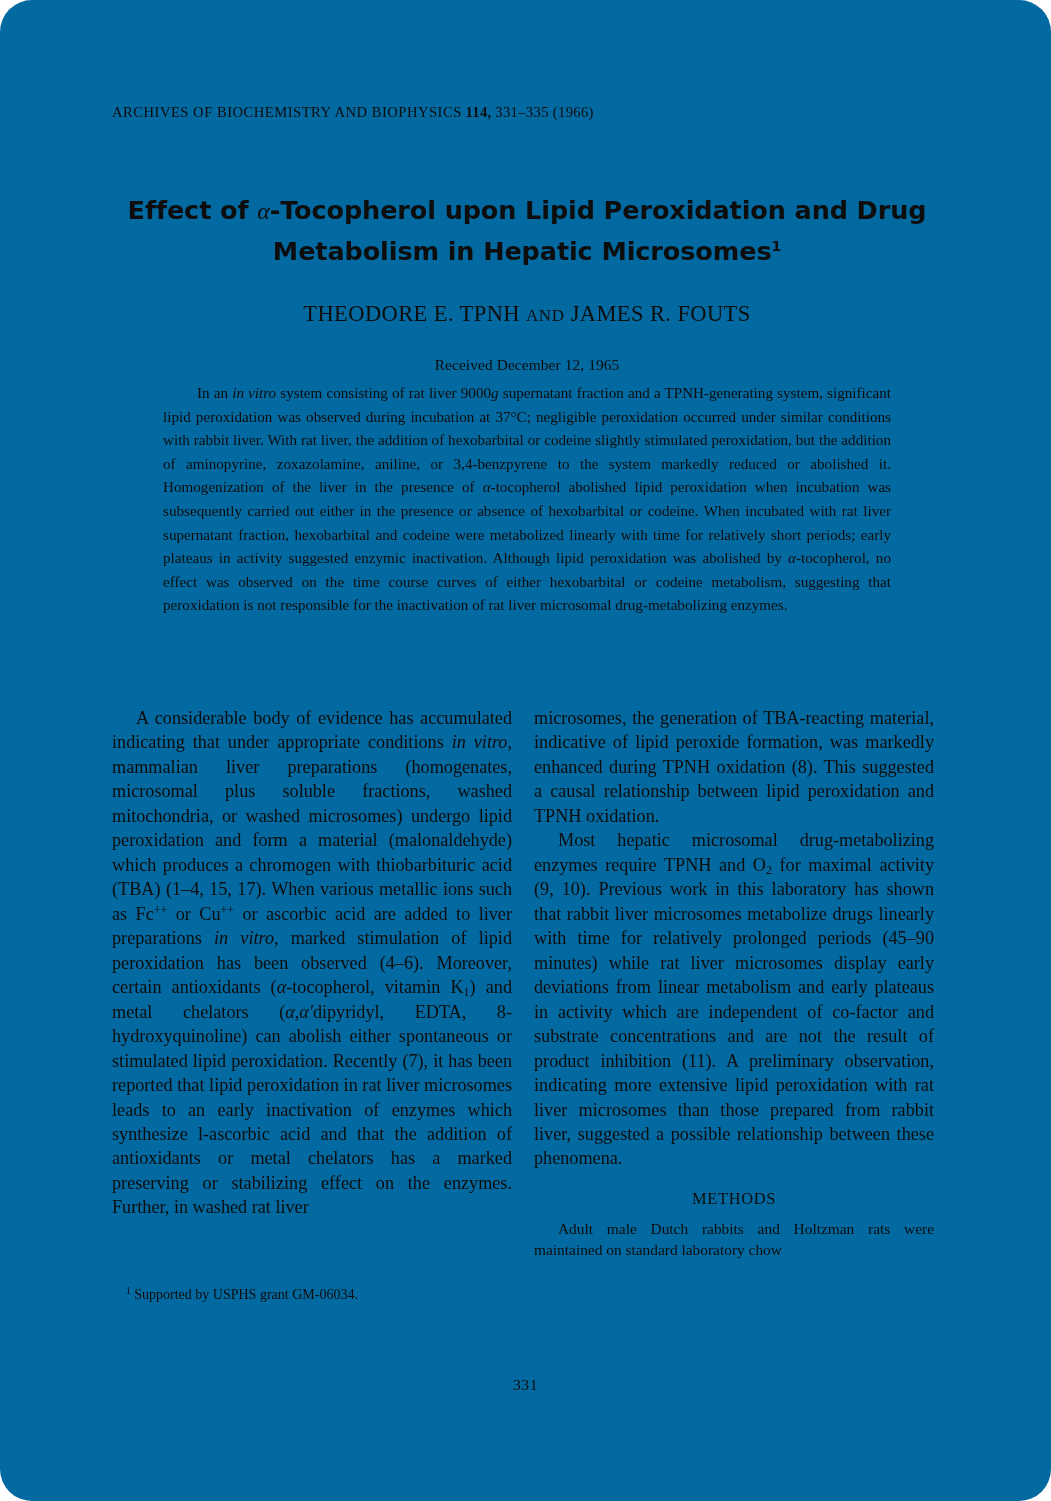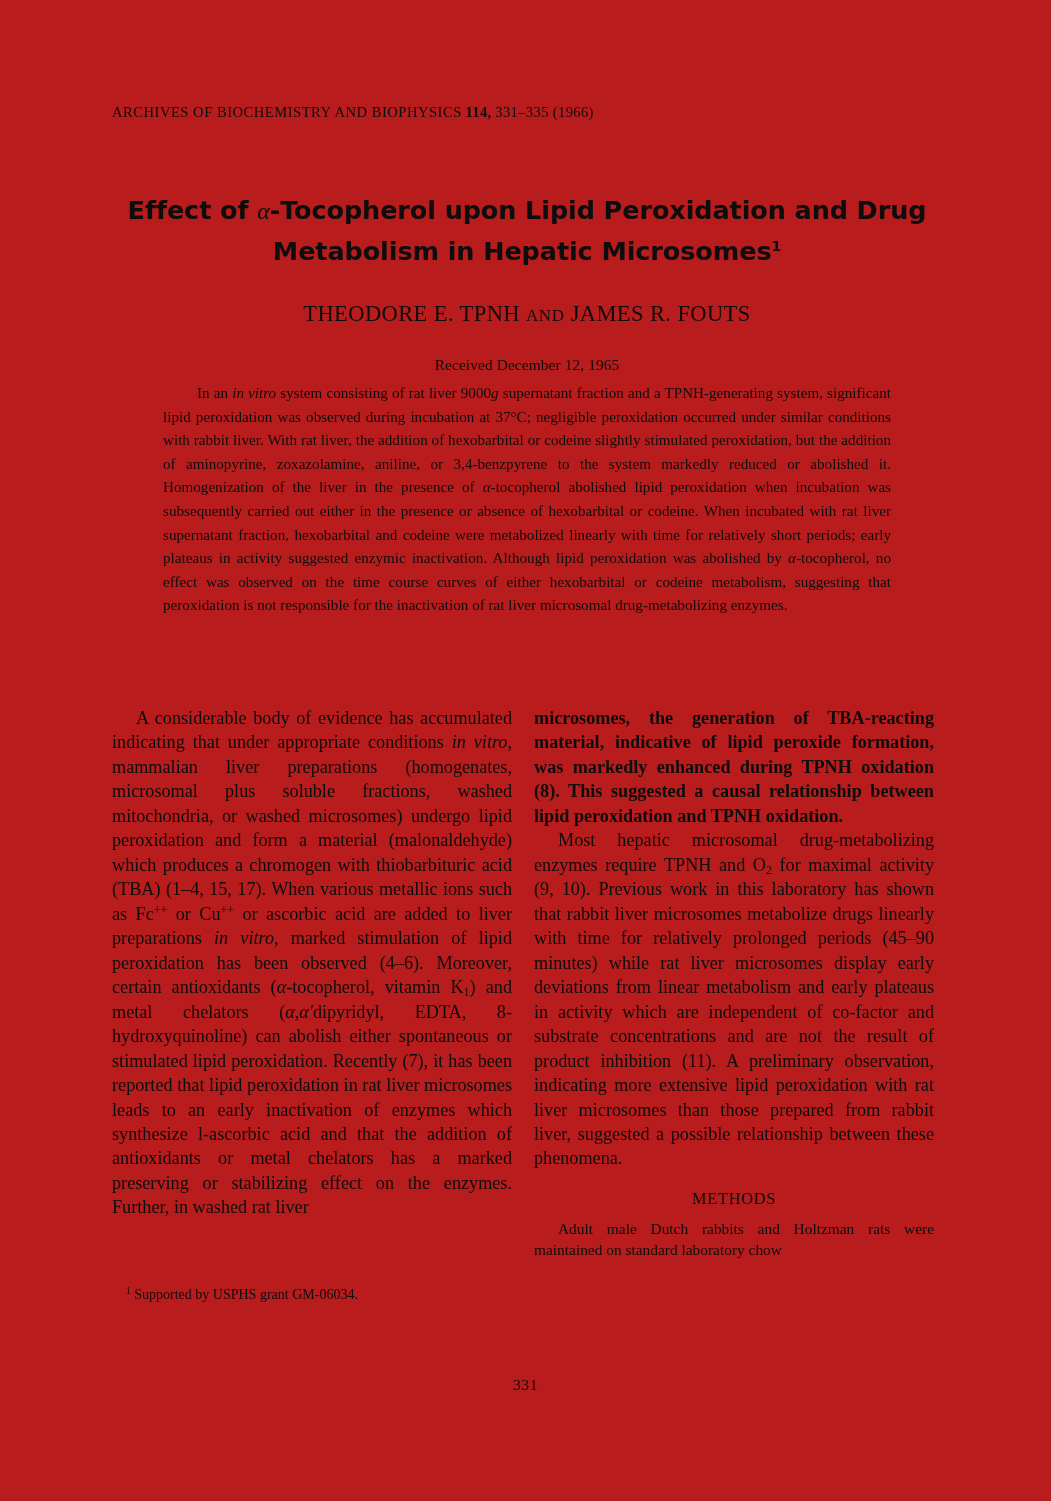--- a/index.html
+++ b/index.html
@@ -14,21 +14,22 @@
     position: relative;
     font-family: "Liberation Serif", "DejaVu Serif", serif;
     color: #0d0d0d;
     overflow: hidden;
   }
   .page {
     position: absolute;
     left: 0; top: 0;
     width: 1051px;
     height: 1501px;
-    background: #b91c1c;
+    background: #0369a1;
+    border-radius: 32px;
   }
 
   
   .journal-head {
     position: absolute;
     left: 112px;
     top: 104px;
     width: 830px;
     font-size: 13.2px;
     letter-spacing: 0.35px;
@@ -115,21 +116,21 @@
     line-height: 1.345;
     text-align: justify;
   }
   .col-left  { left: 112px; }
   .col-right { left: 534px; }
 
   .col p {
     margin: 0;
     text-indent: 24px;
   }
-  .col p.noindent { text-indent: 0; font-weight: bold; }
+  .col p.noindent { text-indent: 0; }
   .col i { font-style: italic; }
   .col sup {
     font-size: 0.66em;
     vertical-align: 0.5em;
     line-height: 0;
   }
   .col sub {
     font-size: 0.66em;
     vertical-align: -0.22em;
     line-height: 0;

